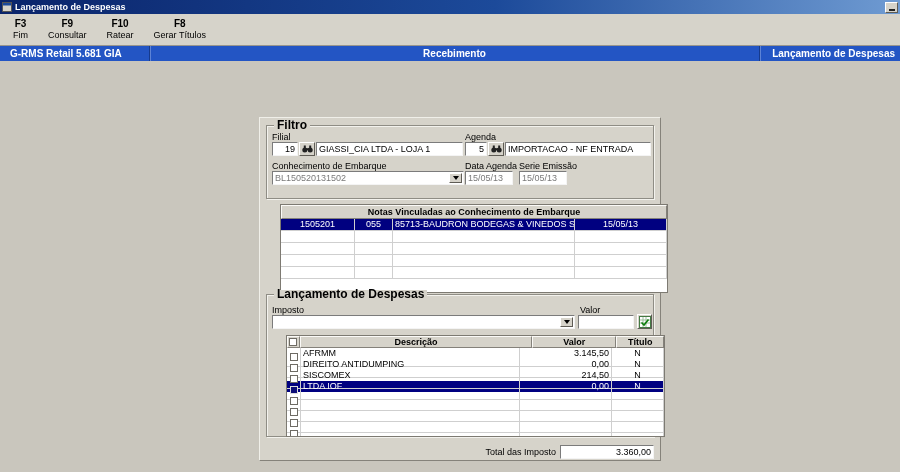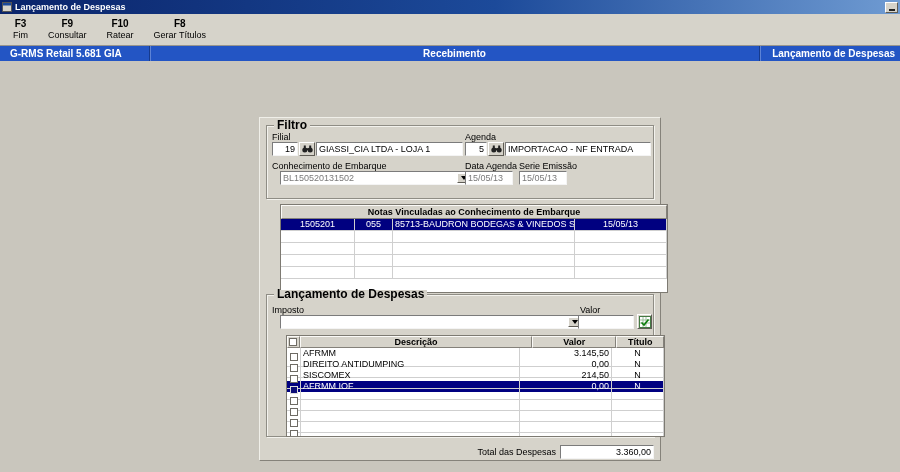--- a/index.html
+++ b/index.html
@@ -37,21 +37,21 @@
   .lbl{position:absolute;font-size:9px;line-height:10px;white-space:nowrap;}
   
   .field{position:absolute;height:14px;box-sizing:border-box;background:#fff;border:1px solid;
          border-color:#7b7b7b #f4f4f4 #f4f4f4 #7b7b7b;font-size:9px;line-height:12px;padding:0 2px;
          white-space:nowrap;overflow:hidden;font-family:"Liberation Sans",sans-serif;color:#000;}
   .num{text-align:right;}
   .ctr{text-align:center;}
   .dim{color:#7a7a7a;}
   .mini-btn{position:absolute;width:16px;height:14px;box-sizing:border-box;background:#d6d3ca;
             border:1px solid;border-color:#fff #5f5c55 #5f5c55 #fff;display:flex;align-items:center;justify-content:center;}
-  .combo{padding-right:15px;margin-left:8px;}
+  .combo{padding-right:15px;}
   .combo-btn{position:absolute;right:1px;top:1px;width:13px;height:10px;box-sizing:border-box;background:#d6d3ca;
              border:1px solid;border-color:#fff #5f5c55 #5f5c55 #fff;display:flex;align-items:center;justify-content:center;}
   .arr{width:0;height:0;border:3px solid transparent;border-top:4px solid #000;margin-top:3px;}
   
   .grid{position:absolute;box-sizing:border-box;border:1px solid #7d7a72;background:#fff;overflow:hidden;margin-left:14px;}
   .grow{display:flex;}
   .hcell{box-sizing:border-box;background:#d6d3ca;border-top:1px solid #fbfaf7;border-left:1px solid #fbfaf7;
          border-right:1px solid #84817a;border-bottom:1px solid #84817a;font-weight:bold;font-size:9px;
          text-align:center;white-space:nowrap;overflow:hidden;}
   .gtitle{height:14px;line-height:12px;width:100%;}
@@ -247,21 +247,21 @@
                 <span class="cb"></span>
               </div>
             <div class="cell" style="width:219px">SISCOMEX</div>
             <div class="cell num" style="width:92px">214,50</div>
             <div class="cell ctr" style="width:52px">N</div>
           </div>
           <div class="grow brow2 sel">
             <div class="cell cbcell" style="width:14px">
                 <span class="cb checked"></span>
               </div>
-            <div class="cell" style="width:219px">AFRMM IOF</div>
+            <div class="cell" style="width:219px">LTDA IOF</div>
             <div class="cell num" style="width:92px">0,00</div>
             <div class="cell ctr" style="width:52px">N</div>
           </div>
           <div class="grow brow2">
             <div class="cell cbcell" style="width:14px">
                 <span class="cb"></span>
               </div>
             <div class="cell" style="width:219px"></div>
               <div class="cell num" style="width:92px"></div>
               <div class="cell ctr" style="width:52px"></div>
@@ -286,18 +286,18 @@
             <div class="cell cbcell" style="width:14px">
                 <span class="cb"></span>
               </div>
             <div class="cell" style="width:219px"></div>
               <div class="cell num" style="width:92px"></div>
               <div class="cell ctr" style="width:52px"></div>
           </div>
         </div>
       </div>
 
-      <span class="lbl" style="left:108px;top:329px;width:188px;text-align:right">Total das Despesas</span>
+      <span class="lbl" style="left:108px;top:329px;width:188px;text-align:right">Total das Imposto</span>
       <div class="field num" style="left:300px;top:327px;width:94px">3.360,00</div>
 
     </div>
   </div>
 </div>
 
 </body></html>

